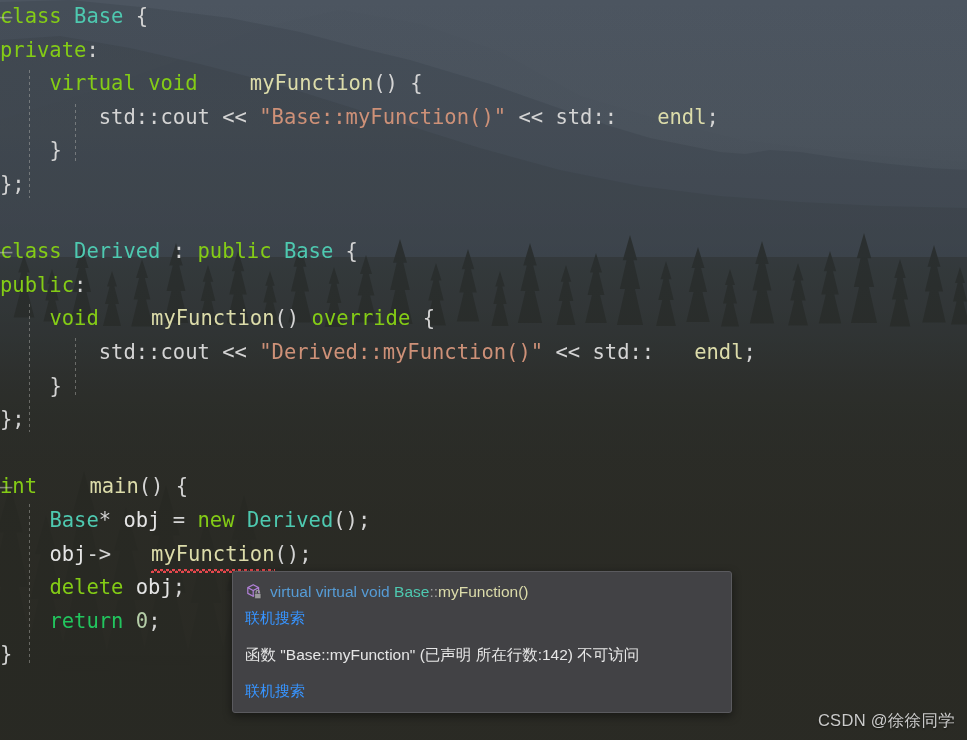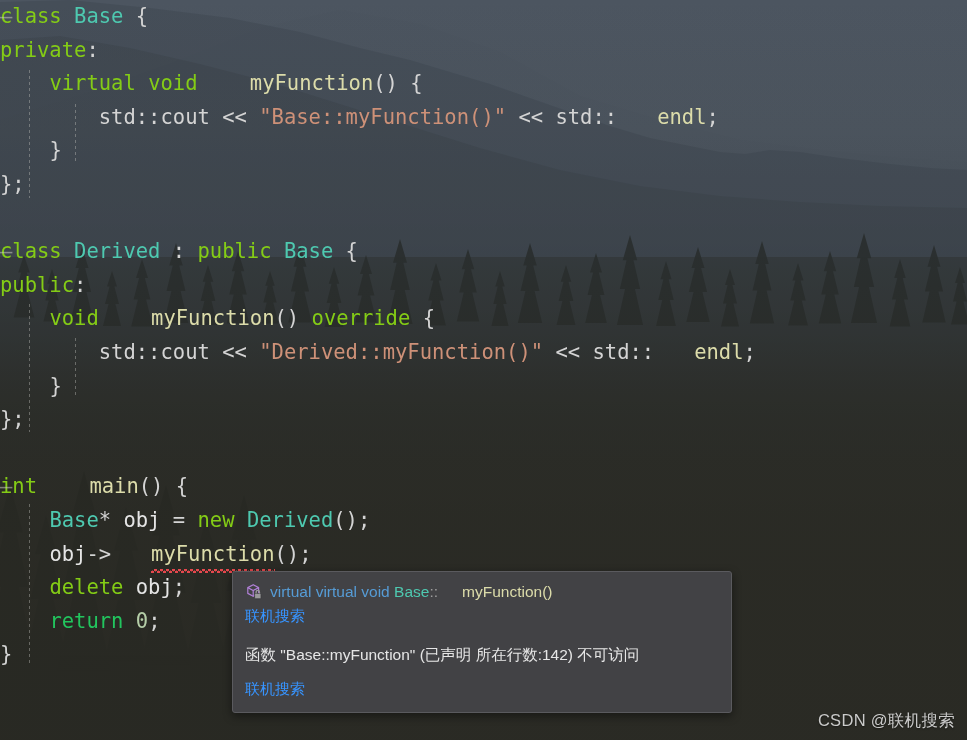--- a/index.html
+++ b/index.html
@@ -163,38 +163,37 @@
     flex: 0 0 18px;
     display: inline-block;
   }
   .tt-link {
     color: #3794FF;
     font-size: 15px;
     line-height: 22px;
     cursor: pointer;
     display: inline-block;
     margin: 2px 0 0 0;
-    font-family: Liberation Mono, monospace;
   }
   .tt-sep {
     height: 1px;
     background: transparent;
     margin: 8px 0 6px 0;
   }
   .tt-msg {
     color: #e6e6e6;
     font-size: 15.5px;
     line-height: 22px;
     white-space: nowrap;
   }
 
   .sig-key  { color: #569CD6; }
   .sig-type { color: #4EC9B0; }
   .sig-op   { color: #9d9d9d; }
-  .sig-fn   { color: #DCDCAA; margin-left: 24px; }
+  .sig-fn   { color: #DCDCAA; }
 
   
   .watermark {
     position: absolute;
     right: 12px;
     bottom: 8px;
     color: #d8d8d8;
     font-family: "Liberation Sans", sans-serif;
     font-size: 16.5px;
     letter-spacing: 0.3px;
@@ -311,15 +310,15 @@
 
     <div class="tt-link">联机搜索</div>
 
     <div class="tt-sep"></div>
 
     <div class="tt-msg">函数 "Base::myFunction" (已声明 所在行数:142) 不可访问</div>
 
     <div class="tt-link" style="margin-top:14px;">联机搜索</div>
   </div>
 
-  <div class="watermark">CSDN @联机搜索</div>
+  <div class="watermark">CSDN @徐徐同学</div>
 
 </div>
 
 </body></html>

